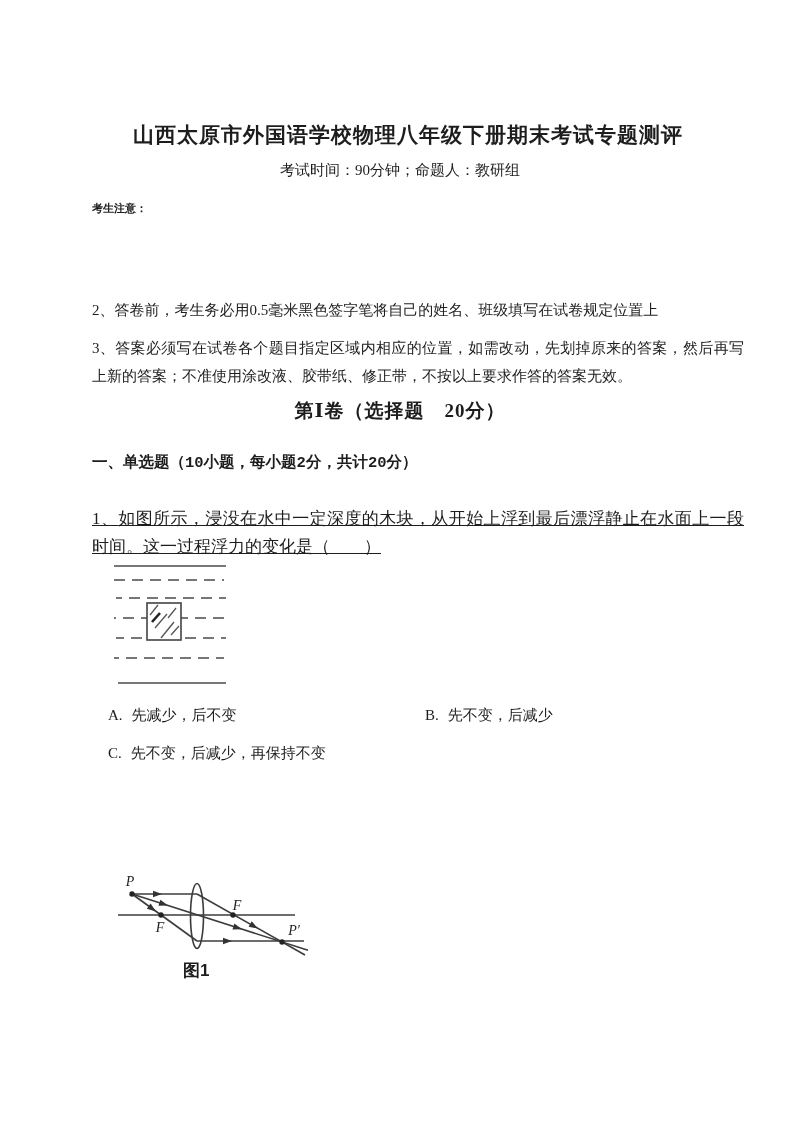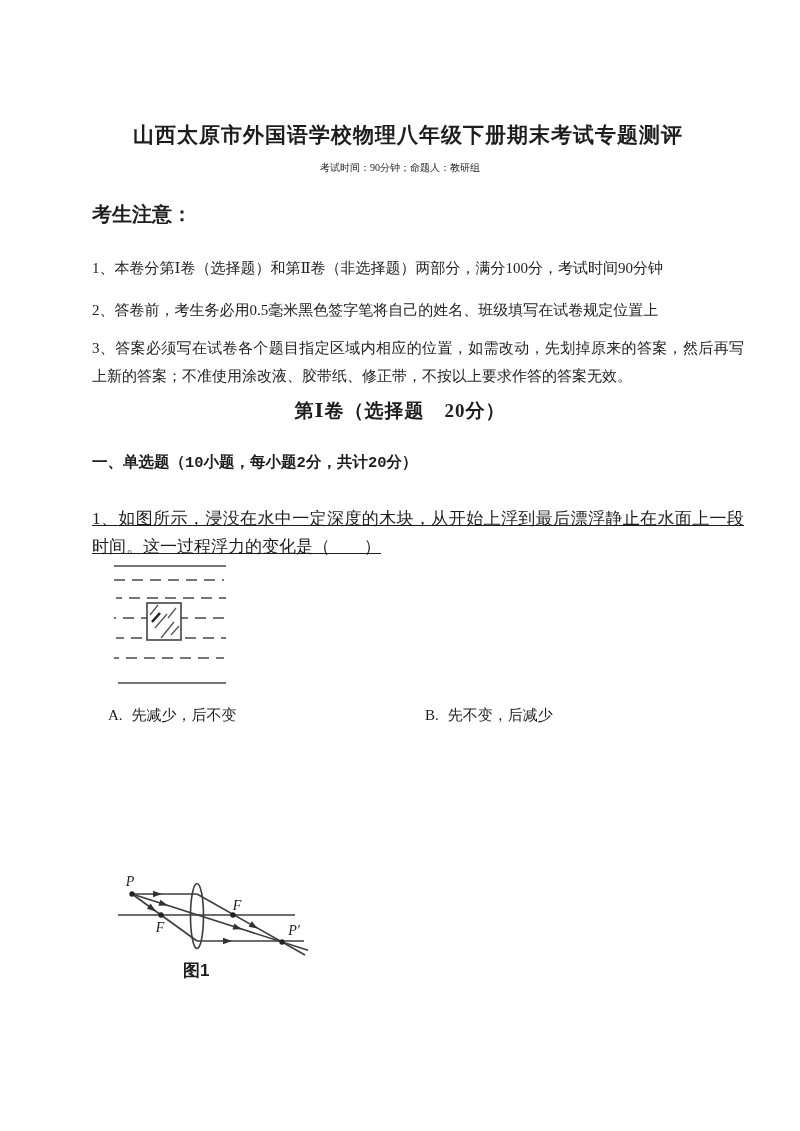--- a/index.html
+++ b/index.html
@@ -7,24 +7,24 @@
     position:relative;width:800px;height:1131px;background:#ffffff;
     font-family:"Liberation Serif","DejaVu Serif",serif;color:#1d1d1d;
     overflow:hidden;
   }
   .title{
     position:absolute;top:121px;left:8px;width:800px;text-align:center;
     font-size:21px;font-weight:bold;letter-spacing:1px;
   }
   .subtitle{
     position:absolute;top:161px;left:0;width:800px;text-align:center;
-    font-size:10px;
+    font-size:15px;
   }
   .notice-heading{
-    position:absolute;top:201px;left:92px;font-size:20px;font-weight:bold;
+    position:absolute;top:201px;left:92px;font-size:11px;font-weight:bold;
   }
   .note{
     position:absolute;left:92px;width:652px;font-size:15px;
     line-height:28px;text-align:justify;
   }
   .note1{top:239px;} .note2{top:281px;} .note3{top:319px;}
   .section-heading{
     position:absolute;top:398px;left:0;width:800px;text-align:center;
     font-size:19px;font-weight:bold;letter-spacing:1px;
   }
@@ -53,21 +53,20 @@
 </style>
 </head>
 <body>
 
 <div class="page">
 
   <div class="title">山西太原市外国语学校物理八年级下册期末考试专题测评</div>
   <div class="subtitle">考试时间：90分钟；命题人：教研组</div>
 
   <div class="notice-heading">考生注意：</div>
-  <p class="note note1">1、本卷分第Ⅰ卷（选择题）和第Ⅱ卷（非选择题）两部分，满分100分，考试时间90分钟</p>
   <p class="note note2">2、答卷前，考生务必用0.5毫米黑色签字笔将自己的姓名、班级填写在试卷规定位置上</p>
   <p class="note note3">3、答案必须写在试卷各个题目指定区域内相应的位置，如需改动，先划掉原来的答案，然后再写上新的答案；不准使用涂改液、胶带纸、修正带，不按以上要求作答的答案无效。</p>
 
   <div class="section-heading">第Ⅰ卷（选择题　20分）</div>
   <div class="subsection-heading">一、单选题（10小题，每小题2分，共计20分）</div>
 
   <p class="question q1"><span>1、</span><span>如图所示，浸没在水中一定深度的木块，从开始上浮到最后漂浮静止在水面上一段时间。这一过程浮力的变化是（　　）</span></p>
 
   <svg class="fig1" width="125" height="130" viewBox="0 0 125 130">
     <g stroke="#4a4a4a" stroke-width="1.4" fill="none">
@@ -85,20 +84,21 @@
       <line x1="49" y1="70" x2="61" y2="56"></line>
       <line x1="55" y1="80" x2="68" y2="64"></line>
       <line x1="62" y1="60" x2="70" y2="50"></line>
       <line x1="65" y1="77" x2="73" y2="68"></line>
       <line x1="46" y1="64" x2="54" y2="55" stroke="#222222" stroke-width="2.6"></line>
     </g>
   </svg>
 
   <span class="option opt-a"><span class="opt-label">A.</span><span>先减少，后不变</span></span>
   <span class="option opt-b"><span class="opt-label">B.</span><span>先不变，后减少</span></span>
+  <span class="option opt-c"><span class="opt-label">C.</span><span>先不变，后减少，再保持不变</span></span>
 
 
   <svg class="fig2" width="212" height="92" viewBox="0 0 212 92">
     <g>
       <line x1="10" y1="45" x2="187" y2="45" stroke="#3c3c3c" stroke-width="1.6"></line>
     </g>
     <g stroke="#3c3c3c" stroke-width="1.6" fill="none">
 
       <line x1="24" y1="24" x2="89" y2="24"></line>
       <line x1="89" y1="24" x2="197" y2="85"></line>

